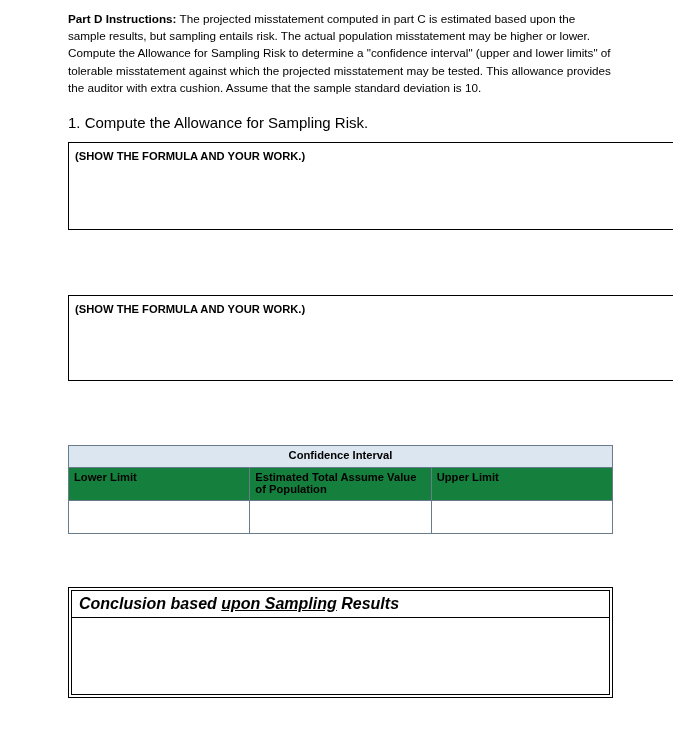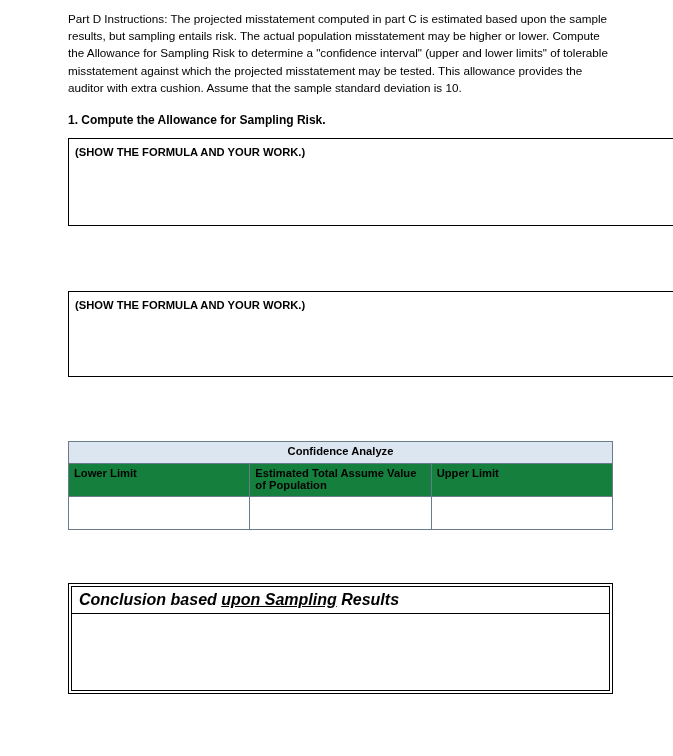--- a/index.html
+++ b/index.html
@@ -21,24 +21,24 @@
     height: 756px;
     box-sizing: border-box;
     padding: 10px 60px 0 68px;
   }
   .para {
     font-size: 11.7px;
     line-height: 1.47;
     margin: 0 0 0 0;
     text-align: left;
   }
-  .para b { font-weight: normal; }
+  .para b { font-weight: bold; }
   .q-heading {
-    font-weight: bold;
-    font-size: 12px;
+    font-weight: normal;
+    font-size: 15px;
     line-height: 1.4;
   }
   .box {
     border: 1px solid #000000;
     box-sizing: border-box;
     width: 639px;
     position: relative;
   }
   .box-label {
     font-weight: bold;
@@ -121,21 +121,21 @@
   </div>
 
   <div style="height:54px"></div>
 
 
   <div style="height:10px"></div>
 
   <table class="conf">
     <tbody>
         <tr>
-      <th class="title" colspan="3">Confidence Analyze</th>
+      <th class="title" colspan="3">Confidence Interval</th>
     </tr>
     <tr>
       <td class="hdr" style="width:183px">Lower Limit</td>
       <td class="hdr" style="width:182px">Estimated Total Assume Value of Population</td>
       <td class="hdr">Upper Limit</td>
     </tr>
     <tr>
       <td class="empty"></td>
       <td class="empty"></td>
       <td class="empty"></td>

